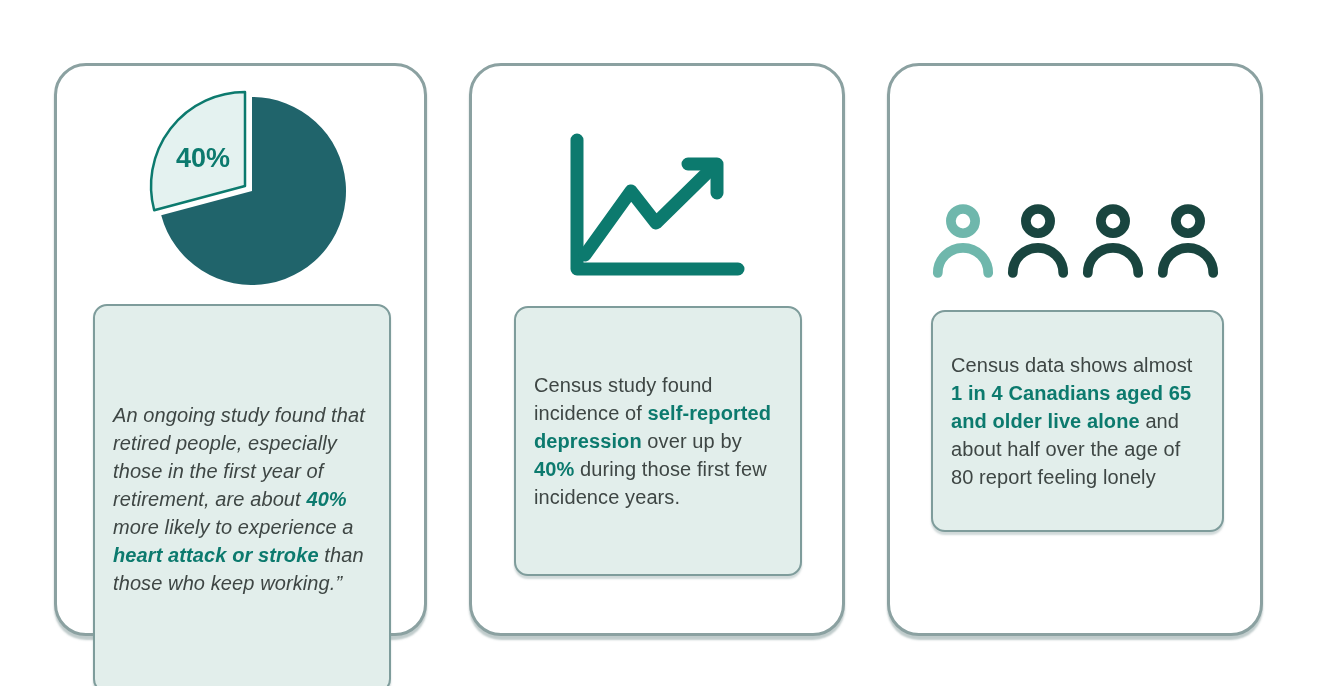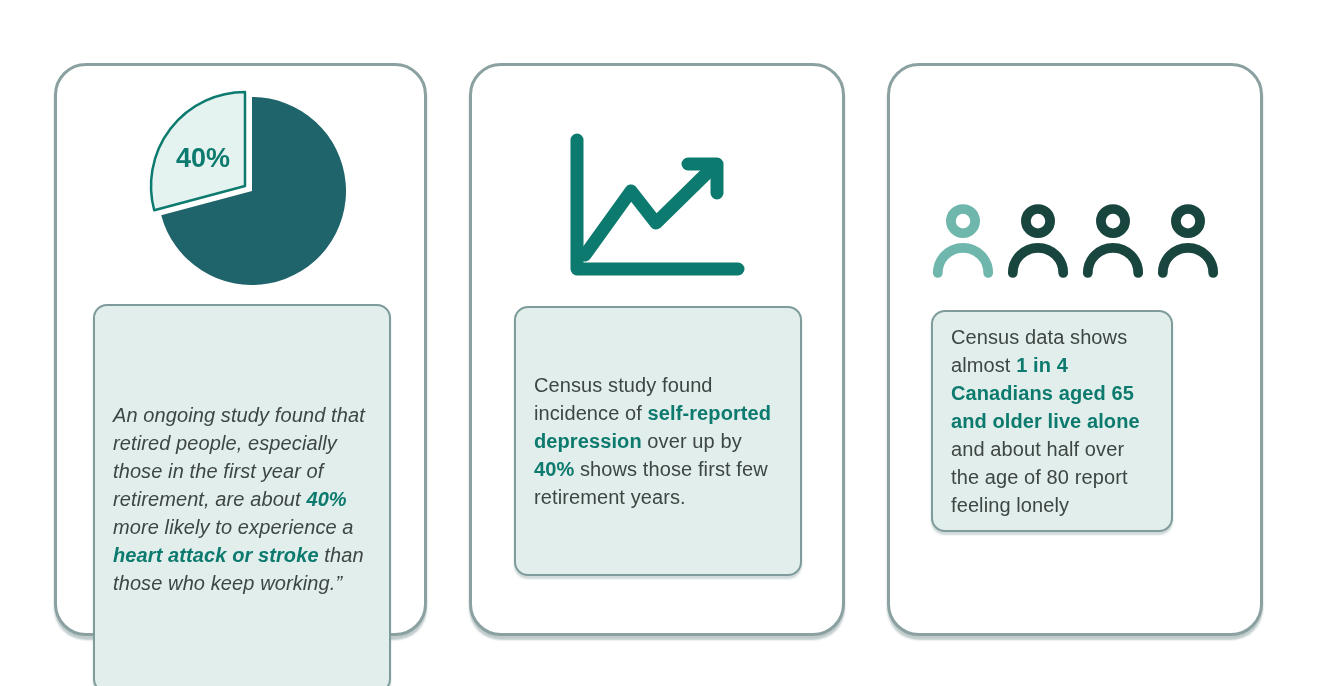--- a/index.html
+++ b/index.html
@@ -19,21 +19,21 @@
 
   .textbox{
     position:absolute;background:var(--box_bg);
     border:2px solid var(--box_border);border-radius:14px;
     box-shadow:0 3px 2px rgba(138,160,160,.40);
     display:flex;align-items:center;
     padding:0 18px;box-sizing:border-box;
   }
   #card-1 .textbox{left:36px;top:238px;width:298px;height:389px;font-style:italic;}
   #card-2 .textbox{left:42px;top:240px;width:288px;height:270px;}
-  #card-3 .textbox{left:41px;top:244px;width:242px;height:222px;}
+  #card-3 .textbox{left:41px;top:244px;width:293px;height:222px;}
 
   .stat-text{
     margin:0;font-size:20px;line-height:28px;color:var(--body_text);
     letter-spacing:.1px;
   }
   .stat-text b{color:var(--accent_teal);font-weight:700;}
 
   .pie-svg{position:absolute;left:85px;top:15px;overflow:visible;}
   .pie-dark{fill:var(--pie_dark);}
   .pie-slice{fill:var(--pie_slice_fill);stroke:var(--accent_teal);stroke-width:2.5;stroke-linejoin:round;}
@@ -70,21 +70,21 @@
     </div>
   </section>
 
   <section class="card" id="card-2">
     <svg class="linechart-svg" width="180" height="150" viewBox="0 0 180 150">
       <path d="M11,9 L11,138 L172,138"></path>
       <path d="M19,124 L65,60 L90,92 L143,40"></path>
       <path d="M122,33 L151,33 L151,62"></path>
     </svg>
     <div class="textbox">
-      <p class="stat-text"><span>Census study found incidence of </span><b>self-reported depression</b><span> over up by </span><b>40%</b><span> shows those first few retirement years.</span></p>
+      <p class="stat-text"><span>Census study found incidence of </span><b>self-reported depression</b><span> over up by </span><b>40%</b><span> during those first few incidence years.</span></p>
     </div>
   </section>
 
   <section class="card" id="card-3">
     <div class="people-row">
       <svg class="person-svg person-light" width="64" height="76" viewBox="0 0 66 76">
         <circle class="head" cx="33" cy="17.5" r="12.5"></circle>
         <path class="body" d="M7,71 A26,26 0 0 1 59,71"></path>
       </svg>
       <svg class="person-svg person-dark" width="64" height="76" viewBox="0 0 66 76">

